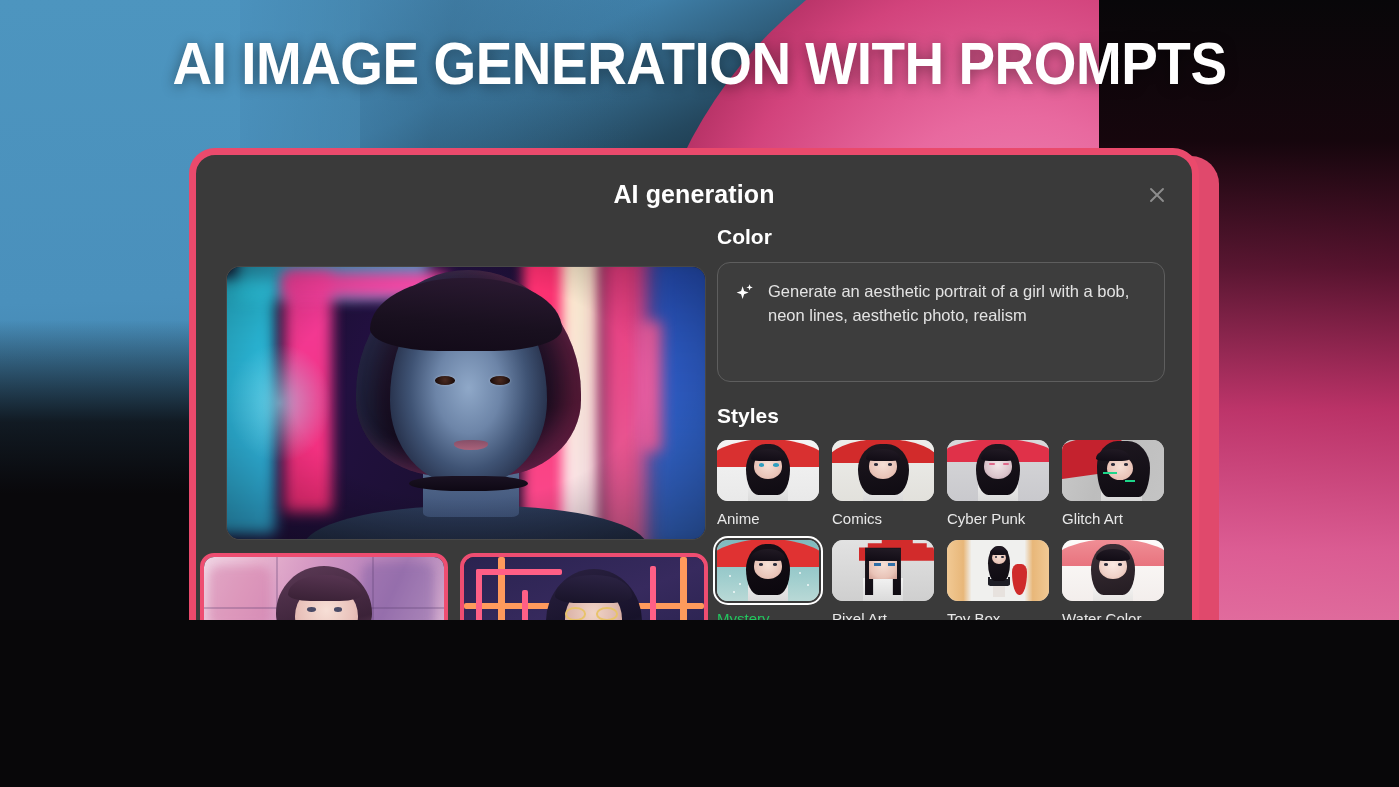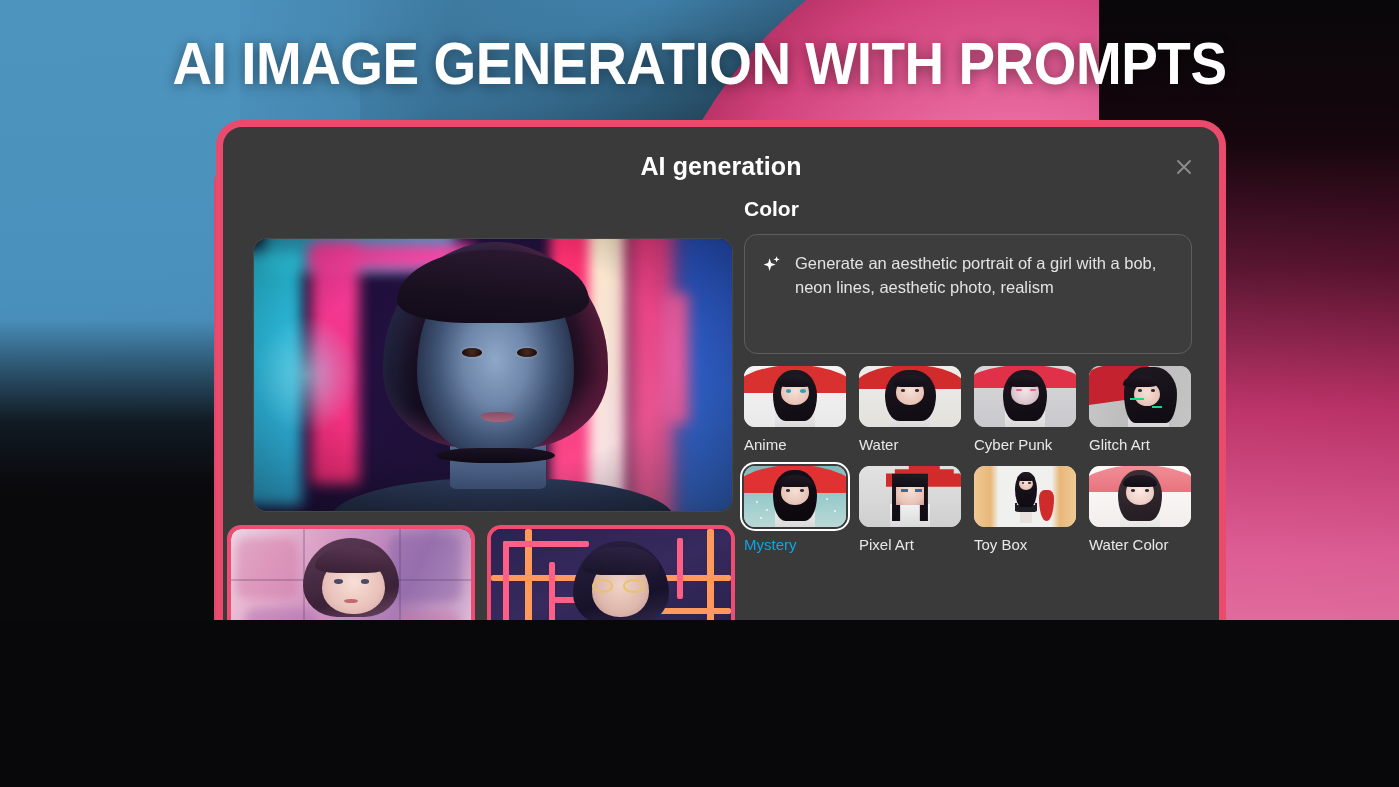--- a/index.html
+++ b/index.html
@@ -77,26 +77,25 @@
 
   
   .modal-shadow-panel{
     position:absolute; left:214px; top:156px; width:1005px; height:574px;
     background:#e0496c;
     border-radius:28px;
   }
 
   
   .modal{
-    position:absolute; left:189px; top:120px; width:1010px; height:588px;
+    position:absolute; left:189px; top:148px; width:1010px; height:588px;
     background:#3a3a3a;
     border:7px solid #ea4a6c;
     border-radius:26px;
     overflow:hidden;
-    margin-left:27px;
   }
 
   .modal-title{
     position:absolute; left:0; top:25px; width:100%;
     text-align:center;
     font-size:25px; font-weight:bold; color:#ffffff;
     letter-spacing:.1px;
   }
   .close-btn{
     position:absolute; right:21px; top:26px;
@@ -269,21 +268,21 @@
     width:102px; height:61px; border-radius:11px; overflow:hidden;
     position:relative; background:#cfcfcf;
   }
   .style-cell.selected .style-thumb{
     box-shadow:0 0 0 2px #3a3a3a, 0 0 0 4px #ffffff;
   }
   .style-name{
     margin-top:9px; font-size:15px; color:#e8e8e8; text-align:left;
     white-space:nowrap;
   }
-  .style-cell.selected .style-name{ color:#0ea5e9; }
+  .style-cell.selected .style-name{ color:#22c55e; }
 
   
   .umb{ position:absolute; inset:0; }
   .umb .sky{ position:absolute; inset:0; }
   .umb .canopy{ position:absolute; left:-12%; top:-2%; width:124%; height:46%;
       background:#de2a2a; border-radius:50% 50% 0 0/100% 100% 0 0; }
   .umb .pole{ position:absolute; left:62%; top:30%; width:2px; height:70%; background:#5a4038; }
   .umb .hairS{ position:absolute; left:28%; top:6%; width:44%; height:84%;
       background:linear-gradient(170deg,#1e1820,#0f0b12); border-radius:44% 44% 28% 28%/50% 50% 50% 50%; }
   .umb .faceS{ position:absolute; left:36%; top:22%; width:28%; height:42%;
@@ -468,20 +467,21 @@
       <div class="prompt-box" title="Describe the image you want to generate">
         <span class="spark">
           <svg width="22" height="22" viewBox="0 0 22 22" aria-hidden="true">
             <path d="M8.6 4.2 L10.1 9.0 L14.6 10.6 L10.1 12.2 L8.6 17.0 L7.1 12.2 L2.6 10.6 L7.1 9.0 Z" fill="#ffffff"></path>
             <path d="M15.6 2.2 L16.4 4.6 L18.8 5.4 L16.4 6.2 L15.6 8.6 L14.8 6.2 L12.4 5.4 L14.8 4.6 Z" fill="#ffffff"></path>
           </svg>
         </span>
         <div class="prompt-text">Generate an aesthetic portrait of a girl with a bob, neon lines, aesthetic photo, realism</div>
       </div>
 
+      <div class="section-label styles-label">Styles</div>
 
       <div class="grid">
 
         <div class="style-cell">
           <div class="style-thumb">
             <div class="umb s-anime">
               <div class="sky"></div>
                 <div class="canopy"></div>
                 <div class="pole"></div>
               <div class="torso"></div>
@@ -502,21 +502,21 @@
                 <div class="canopy"></div>
                 <div class="pole"></div>
               <div class="torso"></div>
                 <div class="hairS"></div>
                 <div class="faceS"></div>
               <div class="bangS"></div>
                 <div class="eS eS1"></div>
                 <div class="eS eS2"></div>
             </div>
           </div>
-          <div class="style-name">Water</div>
+          <div class="style-name">Comics</div>
         </div>
 
         <div class="style-cell">
           <div class="style-thumb">
             <div class="umb s-cyber">
               <div class="sky"></div>
                 <div class="canopy"></div>
                 <div class="pole"></div>
               <div class="torso"></div>
                 <div class="hairS"></div>

